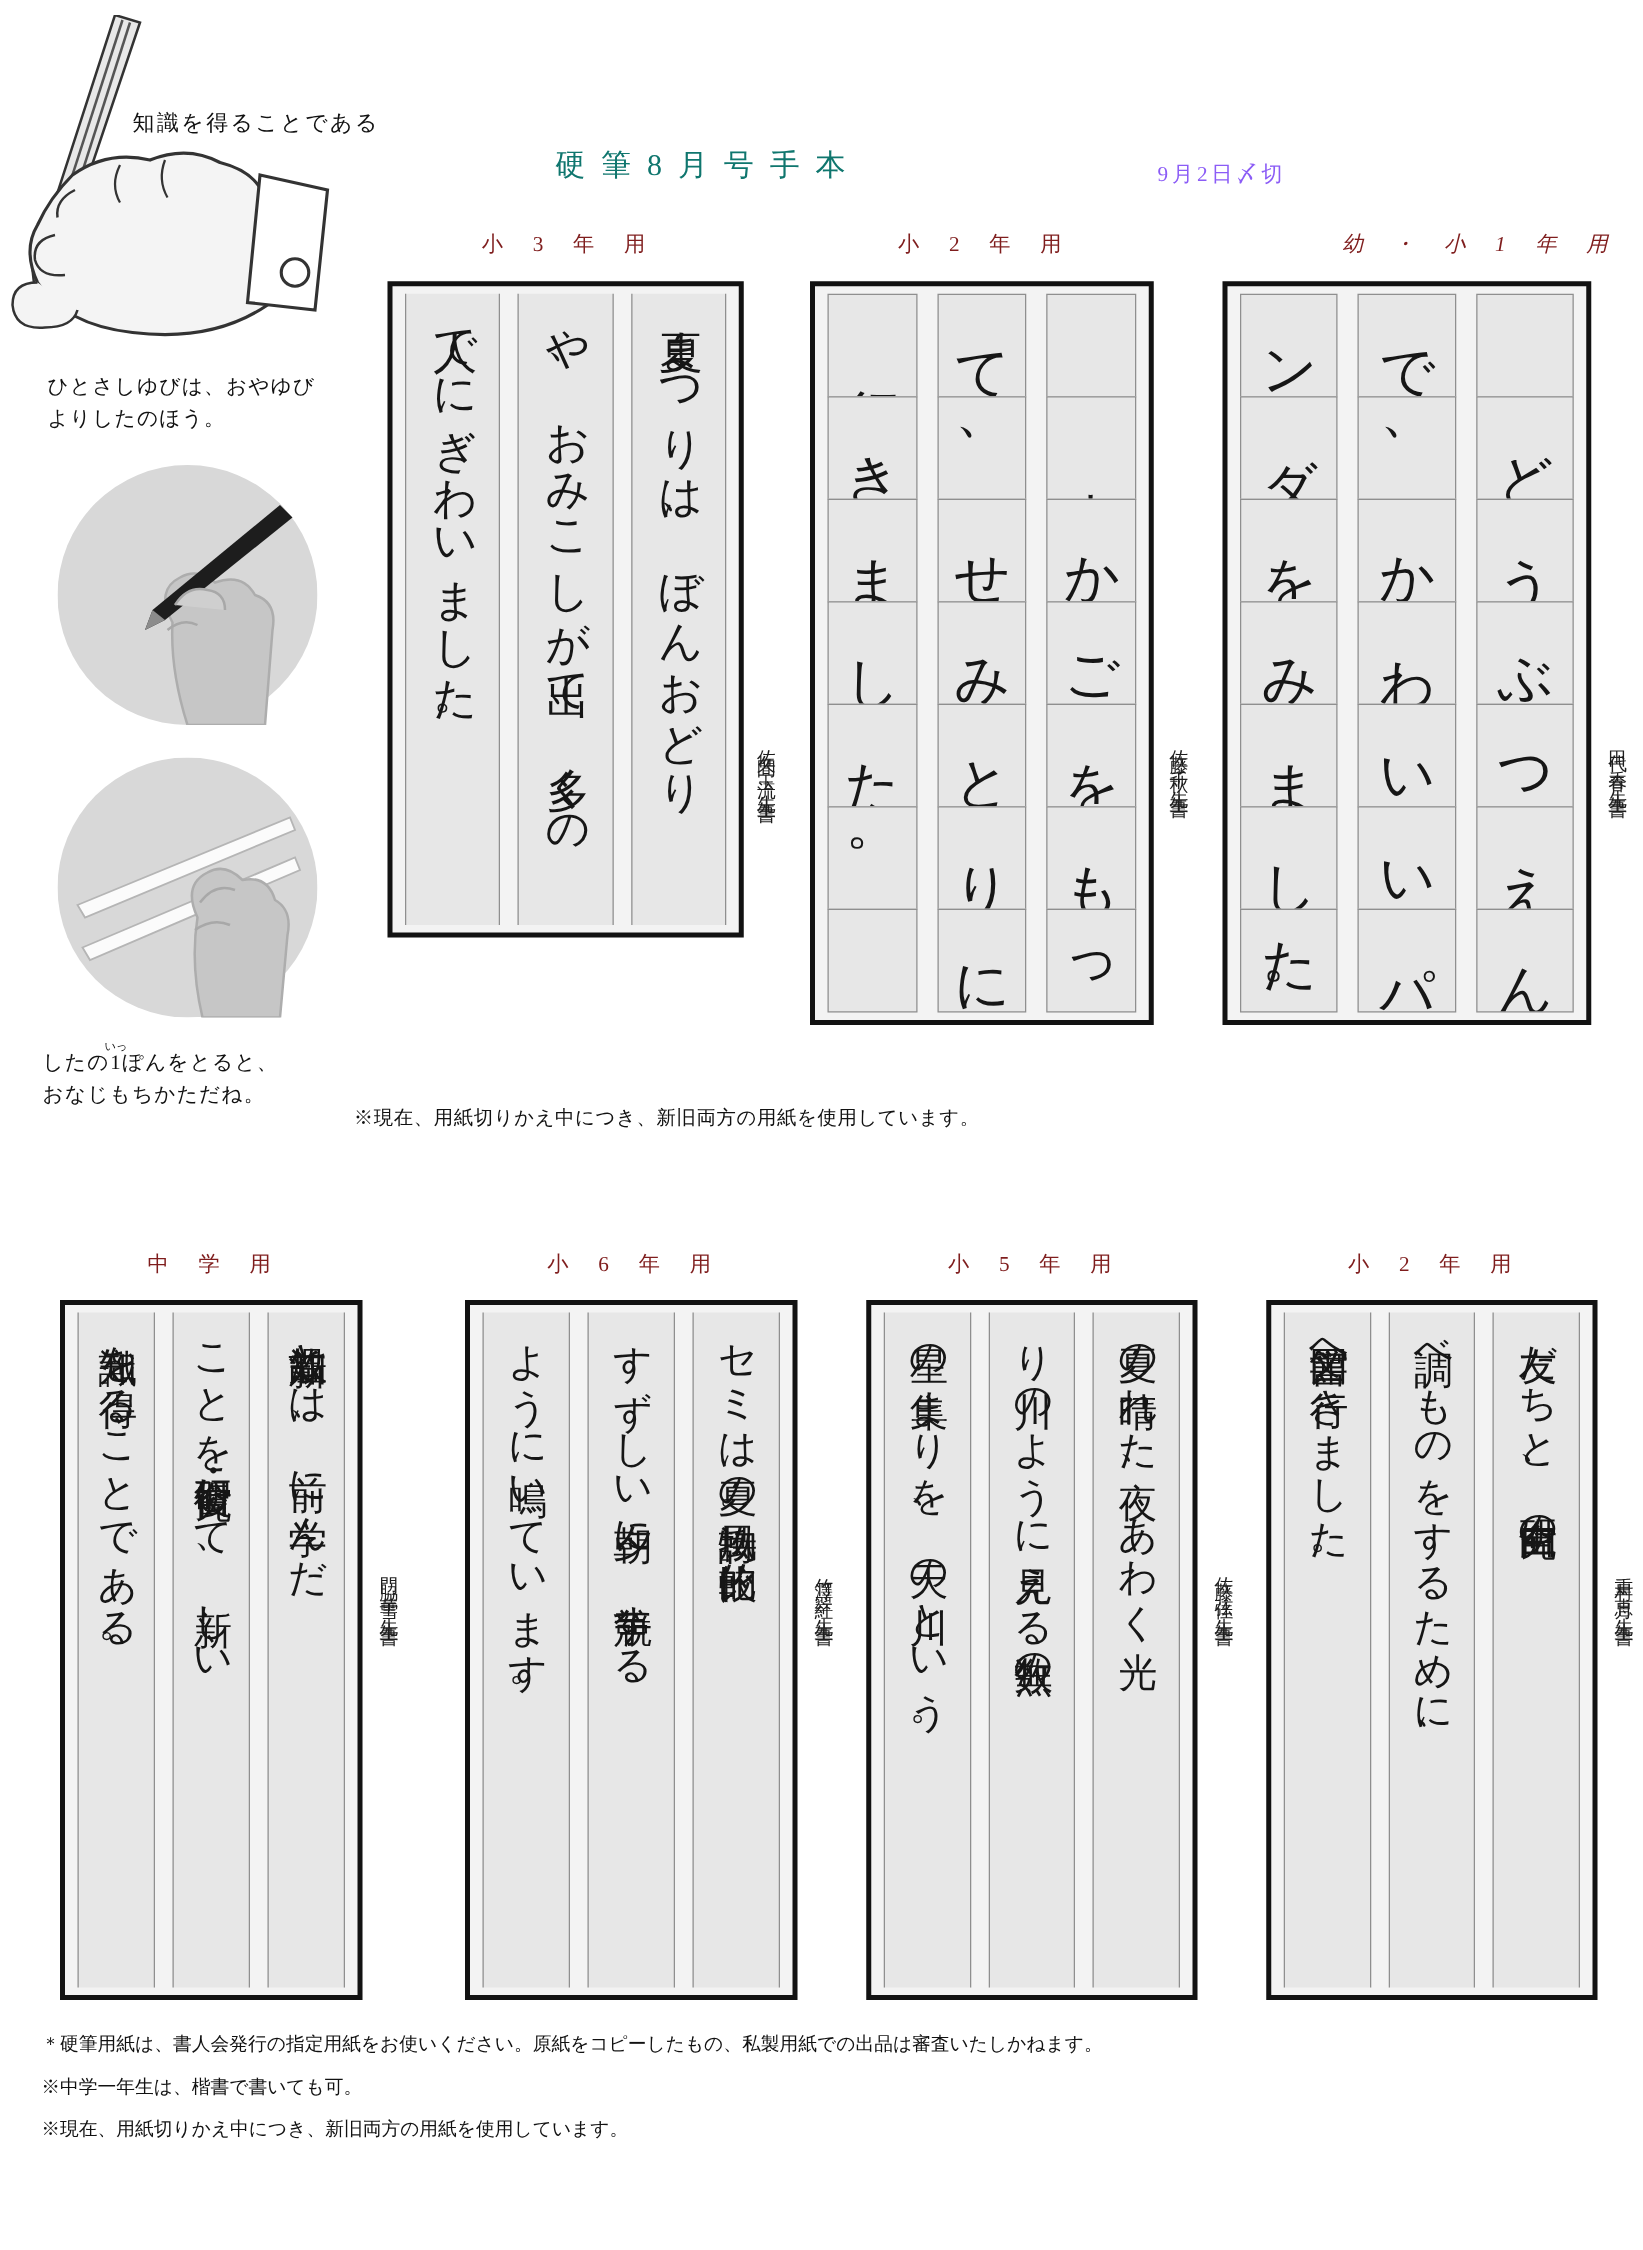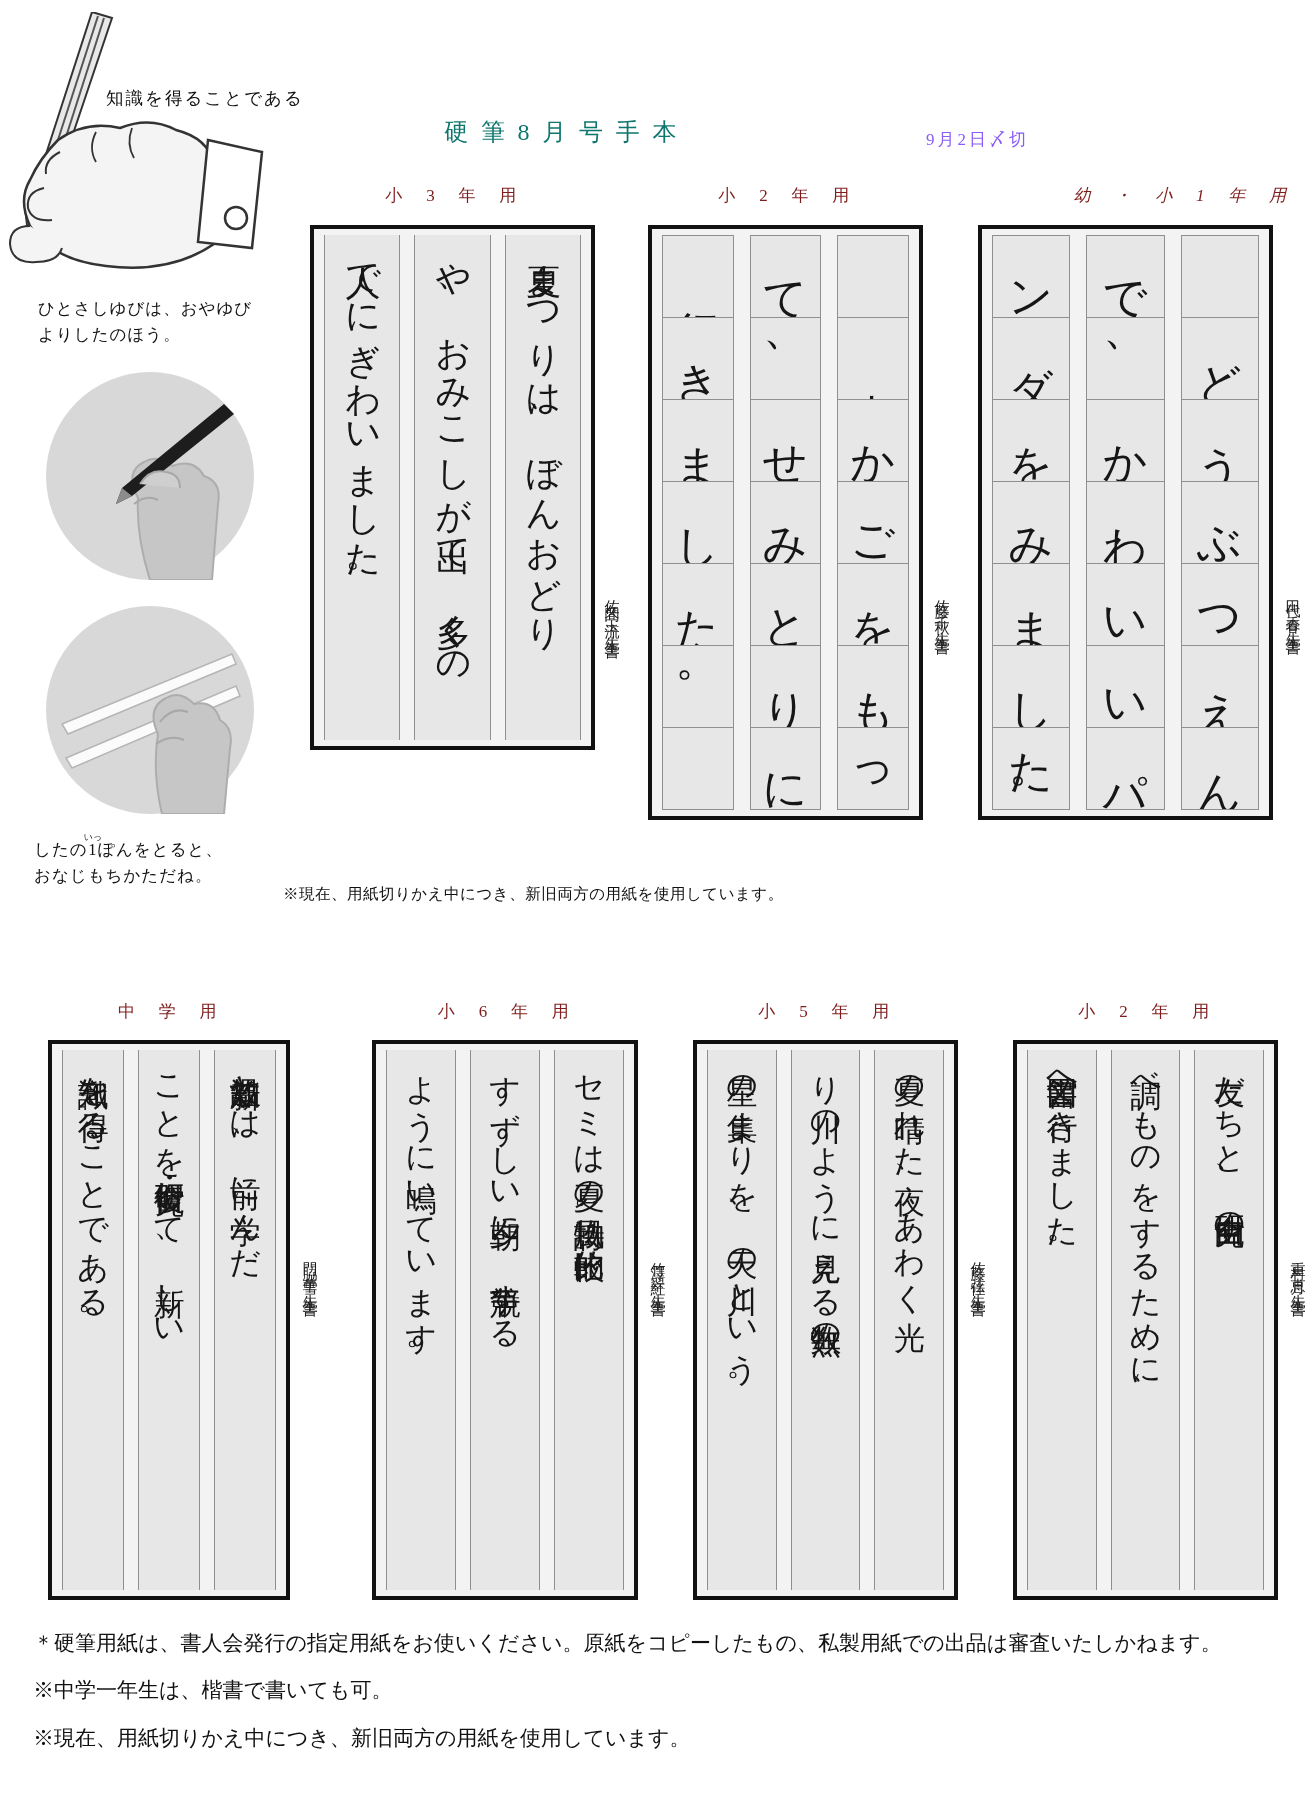--- a/index.html
+++ b/index.html
@@ -8,21 +8,21 @@
 
   .abs{position:absolute;}
 
   
   .page-title{left:352px;top:116px;width:420px;text-align:center;font-size:24px;
               letter-spacing:0.14em;white-space:pre;color:#0f766e;}
   .deadline{left:926px;top:128px;font-size:17px;letter-spacing:3px;color:#8b5cf6;}
   .grade{position:absolute;text-align:center;font-size:17px;letter-spacing:0.2em;
          white-space:pre;color:#7f1d1d;}
   .note{font-size:15.5px;color:#111;letter-spacing:0.5px;}
-  .footer{left:33px;top:1620px;font-size:21px;line-height:2.25;color:#111;}
+  .footer{left:33px;top:1620px;font-size:15px;line-height:2.25;color:#111;}
 
   
   .guide-heading{left:106px;top:86px;font-size:17.5px;letter-spacing:2px;color:#111;}
   .caption{font-size:16.5px;line-height:1.55;color:#111;letter-spacing:1px;}
   ruby rt{font-size:9px;letter-spacing:0;}
 
   
   .sample-box{position:absolute;box-sizing:border-box;background:#f3f3f3;
               border:4px solid #121212;display:flex;flex-direction:row-reverse;
               padding:6px 10px;gap:14px;}

